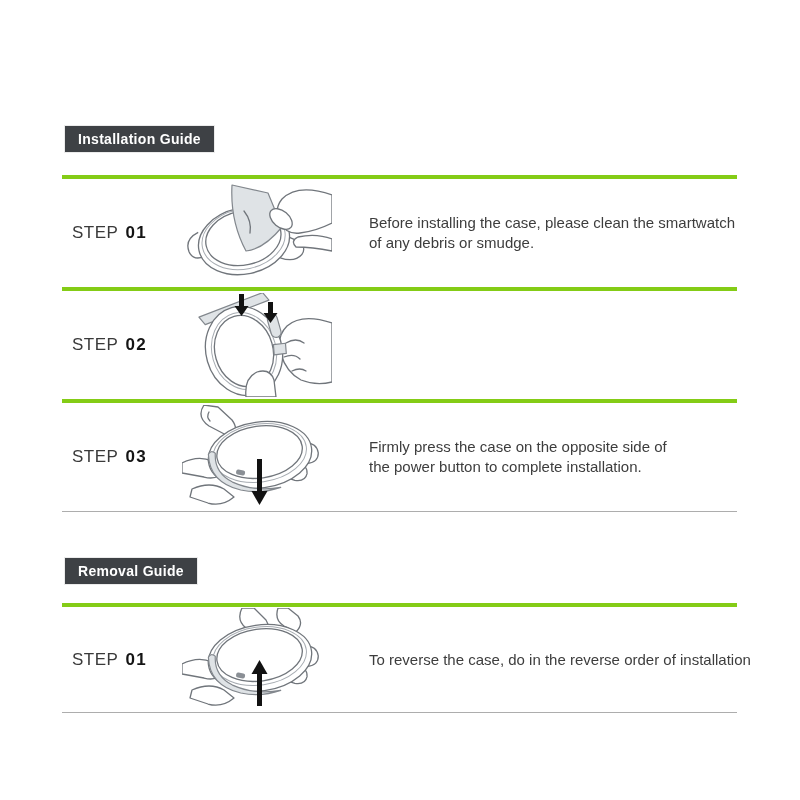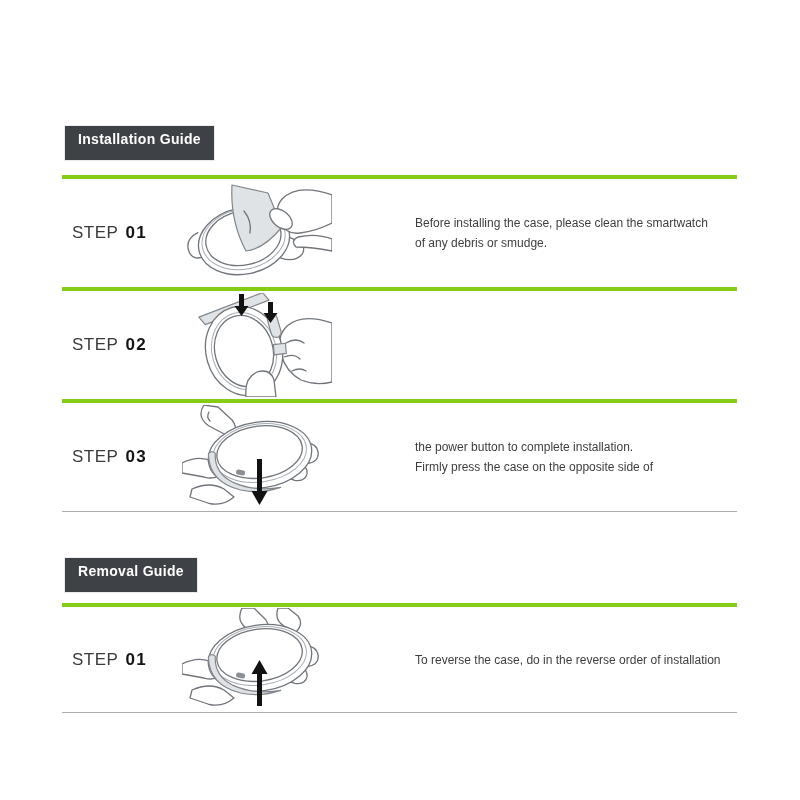--- a/index.html
+++ b/index.html
@@ -1,37 +1,37 @@
 <!DOCTYPE html>
 <html><head>
 <meta charset="utf-8">
 <style>
   html,body{margin:0;padding:0;background:#ffffff;}
   body{width:800px;height:800px;position:relative;font-family:"Liberation Sans",sans-serif;-webkit-font-smoothing:antialiased;}
   .page{position:absolute;inset:0;background:#fff;overflow:hidden;}
 
   .badge{position:absolute;left:65px;background:#3e4145;color:#fff;font-size:14px;font-weight:600;
-         height:34px;line-height:26px;padding:0 13px;letter-spacing:0.3px;box-shadow:0 0 0 1px #9a9a9a33;}
+         height:26px;line-height:26px;padding:0 13px;letter-spacing:0.3px;box-shadow:0 0 0 1px #9a9a9a33;}
   .badge-install{top:126px;}
   .badge-removal{top:558px;}
 
   .section{position:absolute;left:62px;width:675px;border-bottom:1px solid #adadad;}
   .section-install{top:175px;}
   .section-removal{top:603px;}
 
   .row{display:flex;align-items:center;height:112px;border-top:4px solid #84cc16;box-sizing:border-box;}
   .section-removal .row{height:109px;}
 
   .step-label{width:105px;padding-left:10px;flex:0 0 auto;font-size:17px;color:#3a3a3a;letter-spacing:0.5px;white-space:nowrap;}
   .step-label .num{font-weight:900;color:#141414;margin-left:7px;letter-spacing:1.5px;}
 
   .illu{width:160px;height:104px;flex:0 0 auto;display:flex;align-items:center;justify-content:center;}
   .illu svg{display:block;}
 
-  .desc{margin-left:78px;font-size:12px;line-height:20px;color:#3d3d3d;}
+  .desc{margin-left:32px;font-size:15px;line-height:20px;color:#3d3d3d;}
   .desc div{white-space:nowrap;}
 
   .ln{stroke:#70757b;stroke-width:1.3;fill:none;stroke-linecap:round;stroke-linejoin:round;}
   .wfill{fill:#ffffff;stroke:#70757b;stroke-width:1.3;stroke-linejoin:round;}
   .gfill{fill:#dfe3e6;stroke:#82878d;stroke-width:1.2;stroke-linejoin:round;}
   .faint{stroke:#a7acb2;stroke-width:1;fill:none;}
   .arrow{fill:#121212;}
 </style>
 </head>
 <body>
@@ -114,22 +114,22 @@
             <path class="gfill" d="M27 42 Q24 70 54 82 Q74 89 94 85 Q68 86 47 73 Q30 61 34 42 Q30 38 27 42 Z"></path>
             <rect x="52" y="62" width="9" height="5" rx="2" fill="#8a8f95" transform="rotate(18 56 64)"></rect>
           </g>
           <g class="arrow">
             <rect x="75" y="54" width="5" height="34"></rect>
             <path d="M69.5 86 h16 l-8 14 z"></path>
           </g>
         </svg>
       </div>
       <div class="desc">
+        <div>Firmly press the case on the opposite side of</div>
         <div>the power button to complete installation.</div>
-        <div>Firmly press the case on the opposite side of</div>
       </div>
     </div>
   </div>
 
   <div class="badge badge-removal">Removal Guide</div>
 
   <div class="section section-removal">
     <div class="row">
       <div class="step-label">
         <span>STEP</span><span class="num">01</span>

